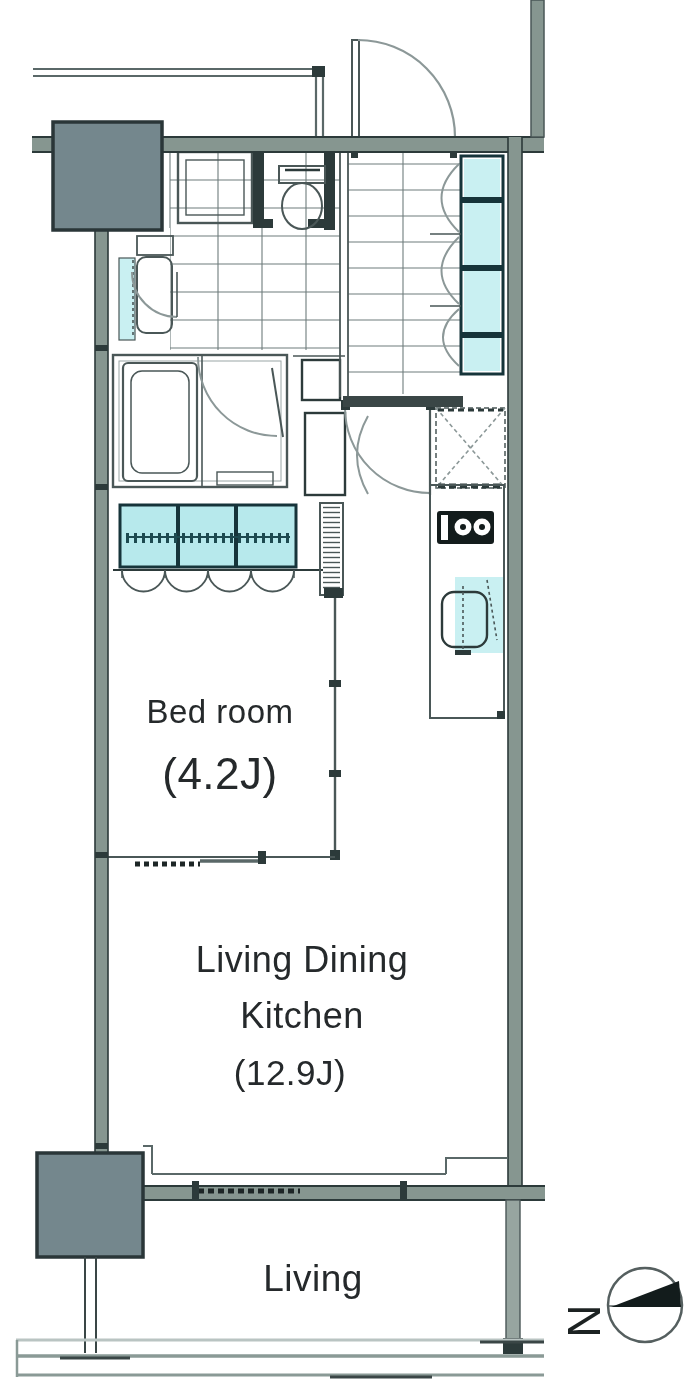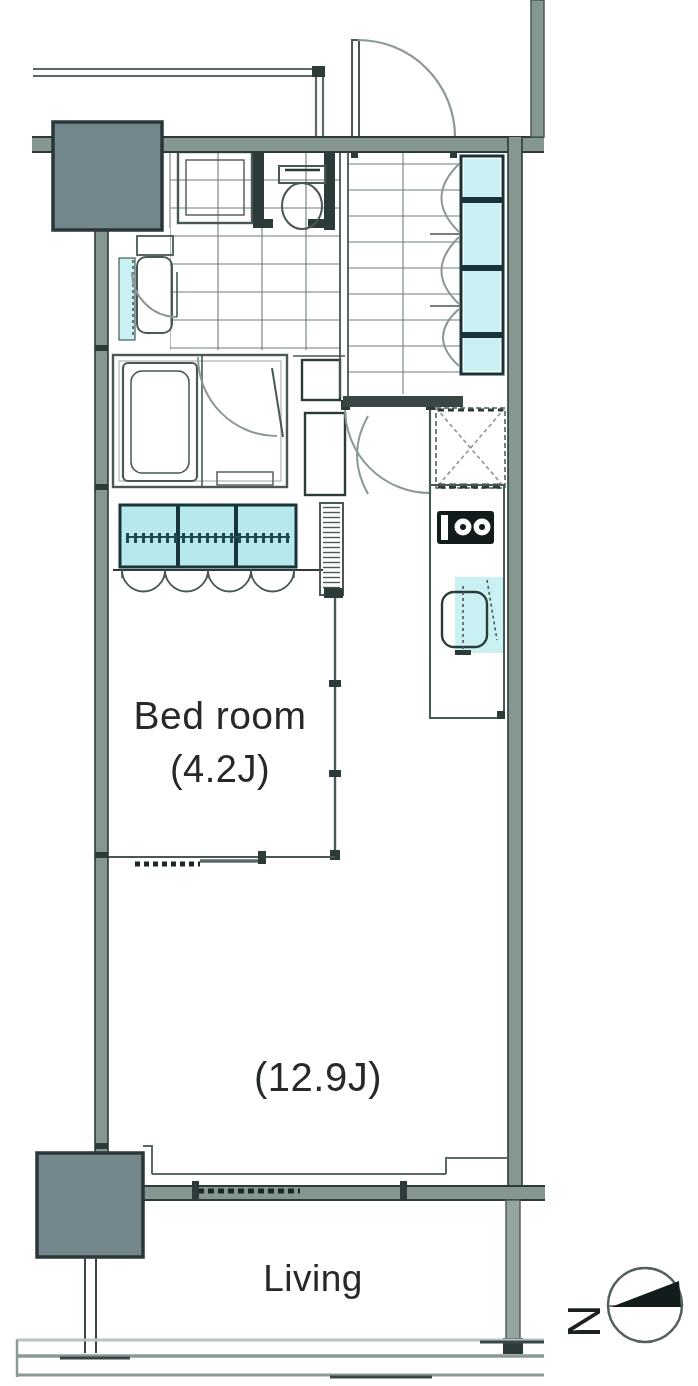--- a/index.html
+++ b/index.html
@@ -1,23 +1,23 @@
 <!DOCTYPE html>
 <html style="--wall: #869690; --column: #74878d; --fixture_cyan: #c9f0f2; --closet_cyan: #b7e9ec; --line_dark: #2c3a3a;"><head>
 <meta charset="utf-8">
 <style>
   html,body{margin:0;padding:0;background:#ffffff;}
   #stage{position:relative;width:698px;height:1386px;background:#fff;overflow:hidden;}
   #plan-svg{position:absolute;left:0;top:0;}
   .lbl{position:absolute;font-family:"Liberation Sans","DejaVu Sans",sans-serif;
        color:#25292b;text-align:center;letter-spacing:0.5px;line-height:1.55;}
-  .lbl-bedroom{left:100px;top:686px;width:240px;font-size:39px;}
-  .lbl-bedroom-size{left:100px;top:740px;width:240px;font-size:38px;}
+  .lbl-bedroom{left:100px;top:686px;width:240px;font-size:33px;}
+  .lbl-bedroom-size{left:100px;top:740px;width:240px;font-size:44px;}
   .lbl-ldk{left:140px;top:932px;width:324px;font-size:36px;}
-  .lbl-ldk-size{left:156px;top:1046px;width:324px;font-size:40px;}
+  .lbl-ldk-size{left:128px;top:1046px;width:324px;font-size:35px;}
   .lbl-balcony{left:193px;top:1250px;width:240px;font-size:37px;}
   
   .wall-f{fill:var(--wall,#869690);}
   .col-f{fill:var(--column,#74878d);}
   .cyan-f{fill:var(--fixture_cyan,#c9f0f2);}
   .dk-f{fill:var(--line_dark,#2c3a3a);}
   .s-dk{stroke:var(--line_dark,#2c3a3a);fill:none;}
   .s-md{stroke:#4a5757;fill:none;}
   .s-lt{stroke:#8c9898;fill:none;}
   .s-grid{stroke:#6f7d7d;fill:none;stroke-width:1.1;}
@@ -246,15 +246,16 @@
   <g>
     <circle cx="645" cy="1305" r="37" fill="#fff" stroke="#555f5f" stroke-width="2.5"></circle>
     <path d="M608,1306H682" stroke="#555f5f" stroke-width="1.5"></path>
     <polygon points="611,1307 679,1281 681,1307" fill="#131c1c"></polygon>
     <text class="north" transform="translate(585,1321) rotate(90)" text-anchor="middle" dy="0.36em">N</text>
   </g>
 </svg>
 
   <div class="lbl lbl-bedroom">Bed room</div>
   <div class="lbl lbl-bedroom-size">(4.2J)</div>
+  <div class="lbl lbl-ldk">Living Dining Kitchen</div>
   <div class="lbl lbl-ldk-size">(12.9J)</div>
   <div class="lbl lbl-balcony">Living</div>
 </div>
 
 </body></html>

